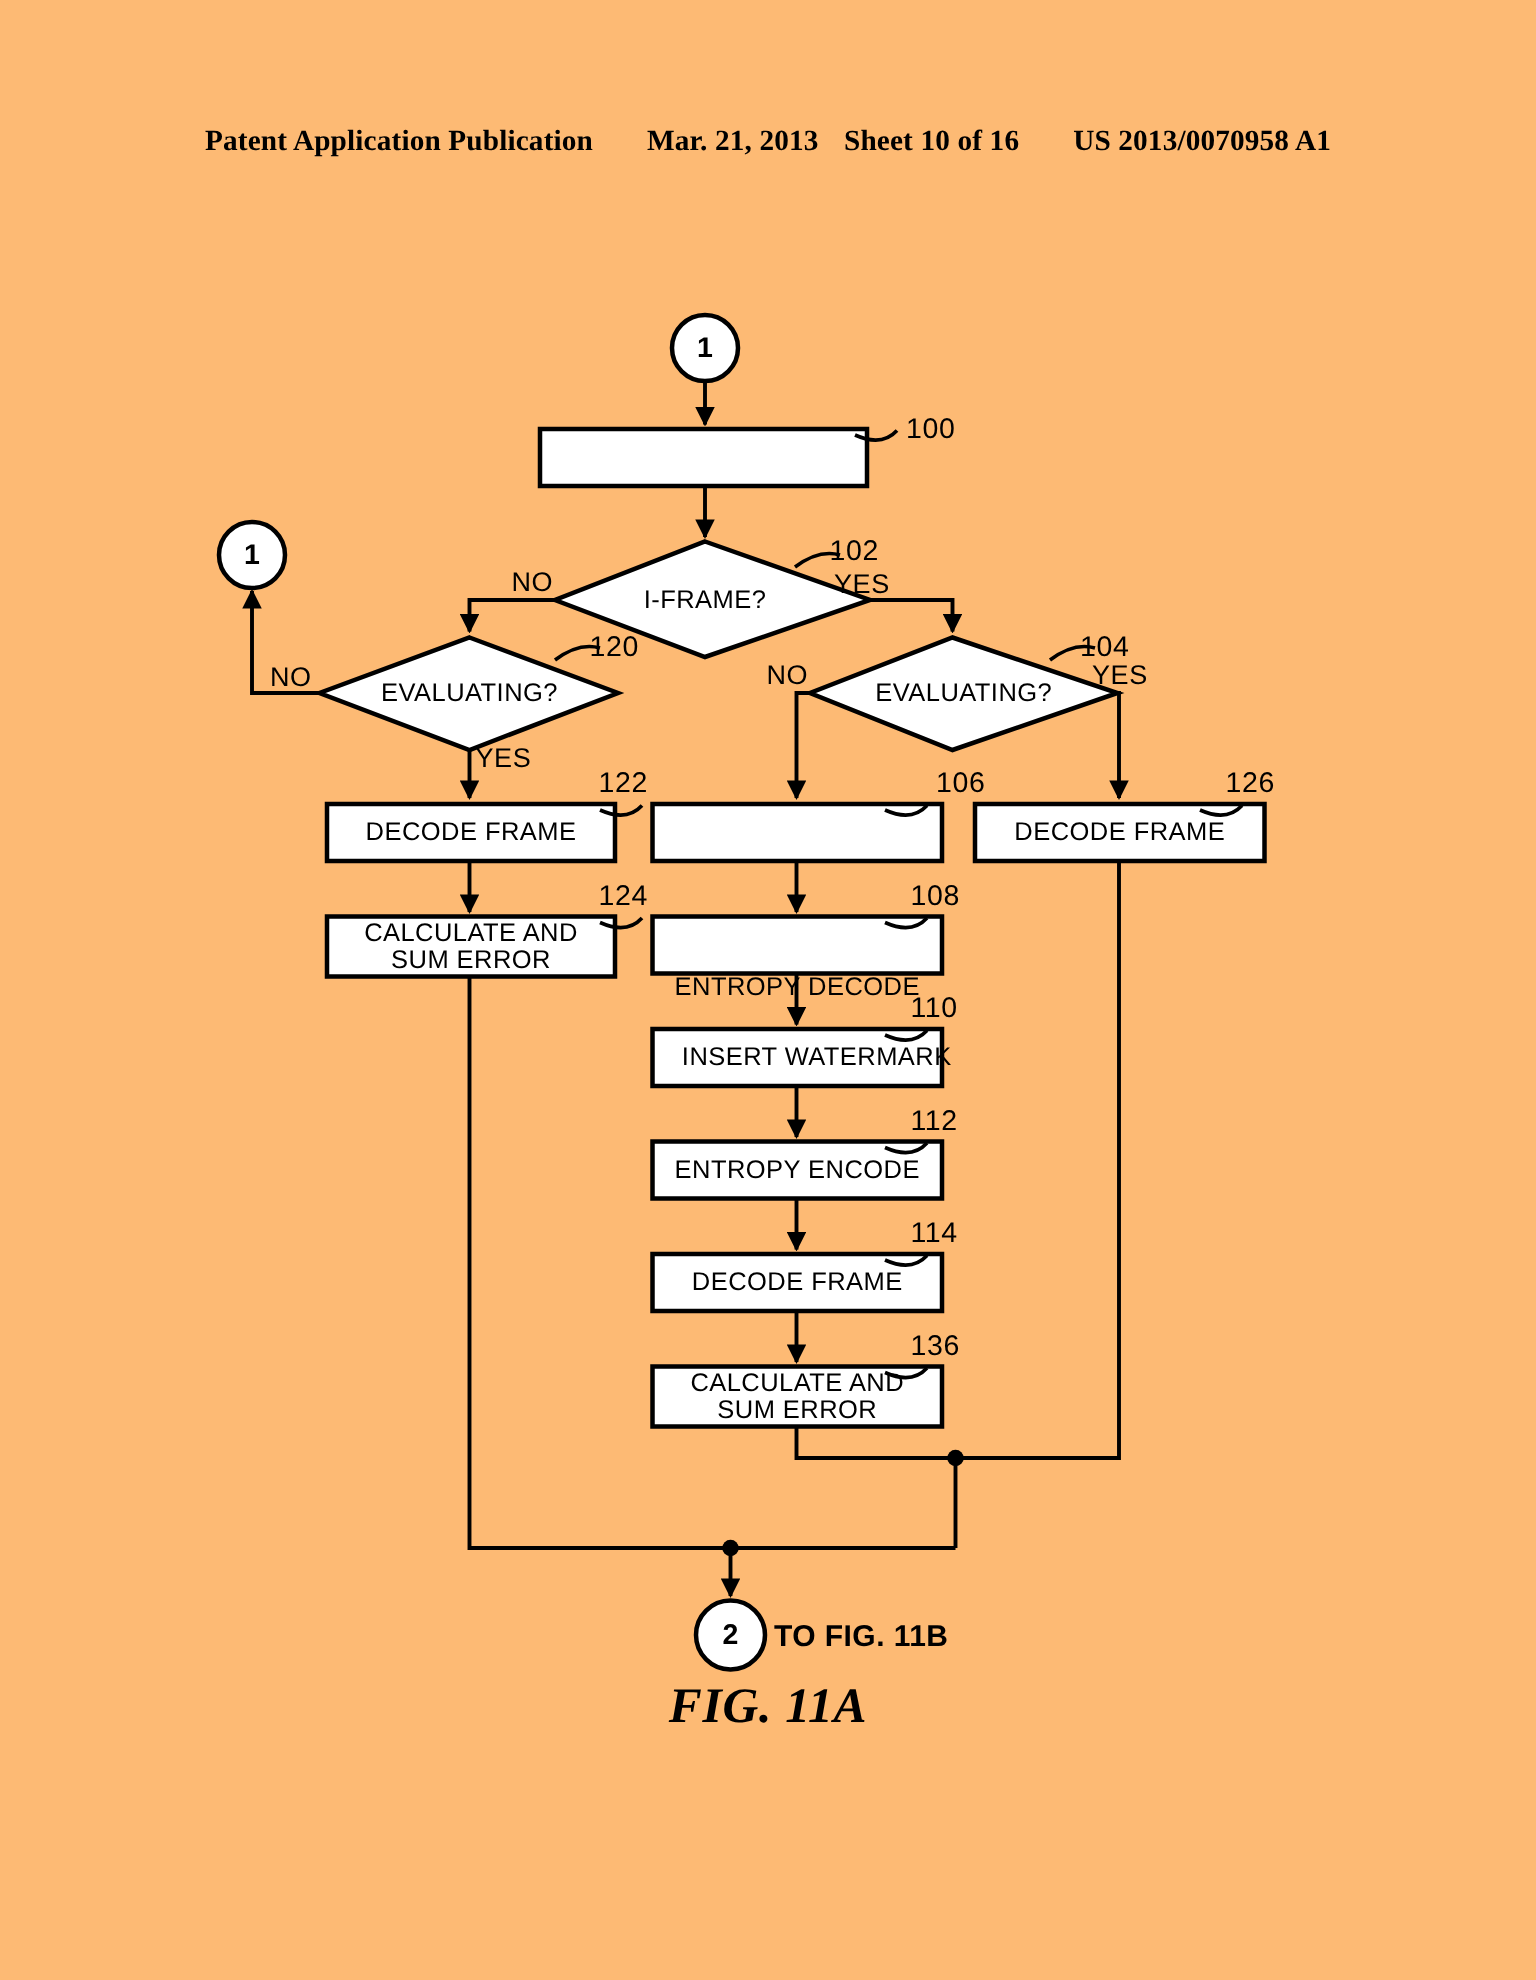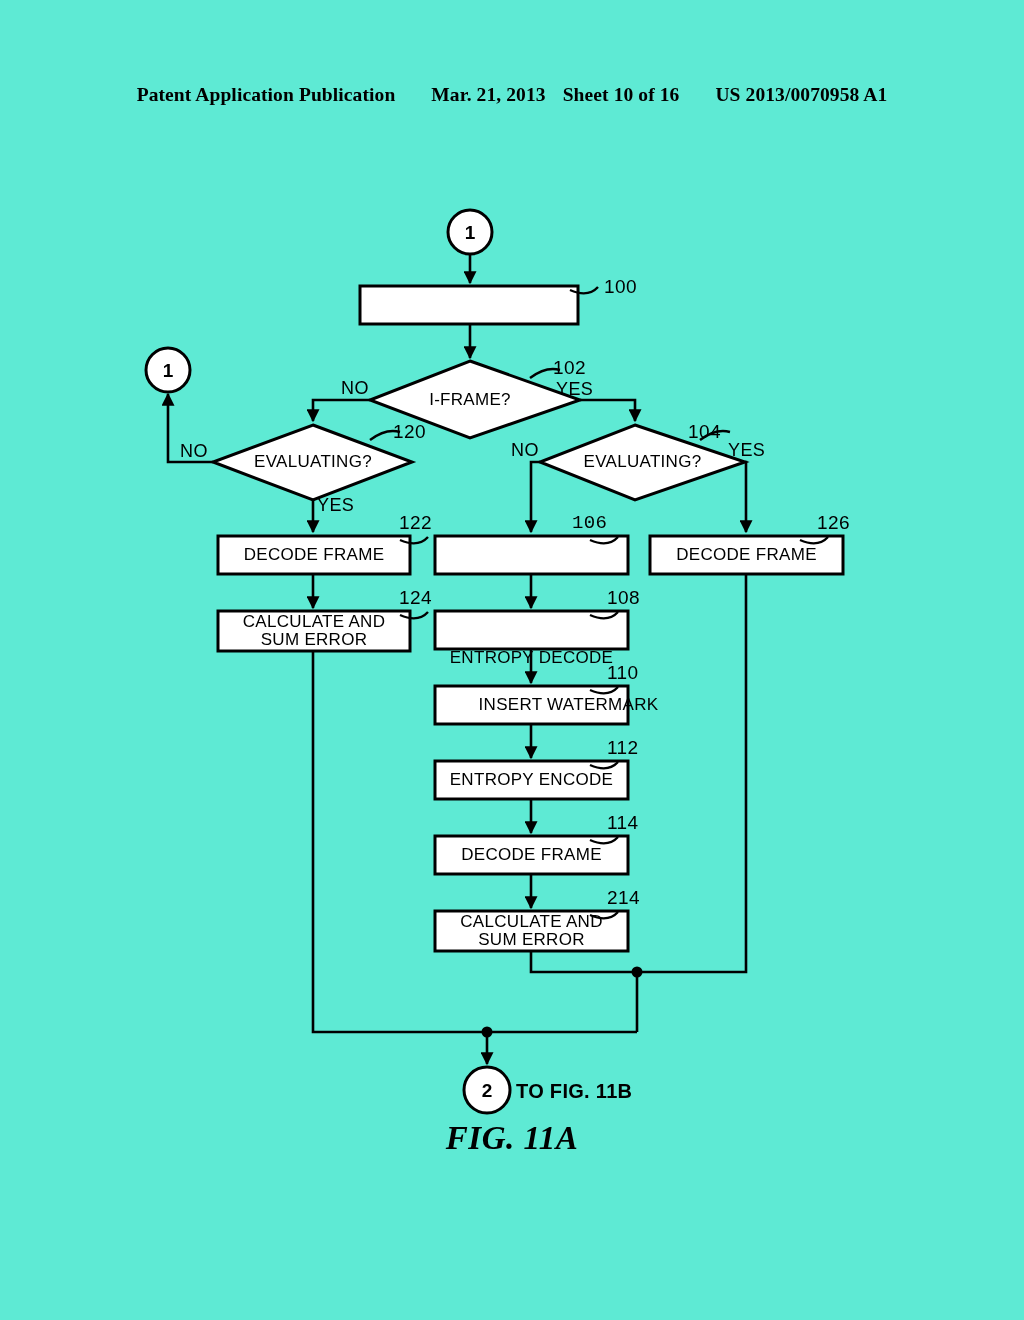--- a/index.html
+++ b/index.html
@@ -15,21 +15,21 @@
     color: #000000;
     overflow: hidden;
   }
 
   #page {
     position: absolute;
     left: 0;
     top: 0;
     width: 1024px;
     height: 1320px;
-    background: #5eead4;
+    background: #fdba74;
   }
 
   
   #header {
     position: absolute;
     left: 0;
     top: 84px;
     width: 1024px;
     height: 28px;
     display: flex;
@@ -222,40 +222,40 @@
 
   <div class="node-text" style="left:370px; top:381px; width:200px; height:38px;">I-FRAME?</div>
   <div class="node-text" style="left:213px; top:443px; width:200px; height:38px;">EVALUATING?</div>
   <div class="node-text" style="left:540px; top:443px; width:205px; height:38px;">EVALUATING?</div>
 
   <div class="node-text" style="left:218px; top:536px; width:192px; height:38px;">DECODE FRAME</div>
   <div class="node-text" style="left:218px; top:611px; width:192px; height:40px;">CALCULATE AND
 SUM ERROR</div>
 
   <div class="node-text" style="left:435px; top:611px; width:193px; height:38px;margin-top:28px;">ENTROPY DECODE</div>
-  <div class="node-text" style="left:435px; top:686px; width:219px; height:38px;padding-left:24px;">INSERT WATERMARK</div>
+  <div class="node-text" style="left:435px; top:686px; width:219px; height:38px;">INSERT WATERMARK</div>
   <div class="node-text" style="left:435px; top:761px; width:193px; height:38px;">ENTROPY ENCODE</div>
   <div class="node-text" style="left:435px; top:836px; width:193px; height:38px;">DECODE FRAME</div>
   <div class="node-text" style="left:435px; top:911px; width:193px; height:40px;">CALCULATE AND
 SUM ERROR</div>
 
   <div class="node-text" style="left:650px; top:536px; width:193px; height:38px;">DECODE FRAME</div>
 
   <div class="ref-label" style="left:604px; top:276px;">100</div>
   <div class="ref-label" style="left:553px; top:357px;">102</div>
   <div class="ref-label" style="left:393px; top:421px;">120</div>
-  <div class="ref-label" style="left:688px; top:421px;">104</div>
+  <div class="ref-label" style="left:720px; top:421px;">104</div>
   <div class="ref-label" style="left:399px; top:512px;">122</div>
   <div class="ref-label" style="left:399px; top:587px;">124</div>
-  <div class="ref-label" style="left:572px; top:512px;font-family:Liberation Mono, monospace;">106</div>
+  <div class="ref-label" style="left:624px; top:512px;">106</div>
   <div class="ref-label" style="left:607px; top:587px;">108</div>
   <div class="ref-label" style="left:607px; top:662px;">110</div>
   <div class="ref-label" style="left:607px; top:737px;">112</div>
   <div class="ref-label" style="left:607px; top:812px;">114</div>
-  <div class="ref-label" style="left:607px; top:887px;">214</div>
+  <div class="ref-label" style="left:607px; top:887px;">136</div>
   <div class="ref-label" style="left:817px; top:512px;">126</div>
 
   <div class="branch-label" style="left:341px; top:378px;">NO</div>
   <div class="branch-label" style="left:556px; top:379px;">YES</div>
 
   <div class="branch-label" style="left:180px; top:441px;">NO</div>
   <div class="branch-label" style="left:317px; top:495px;">YES</div>
 
   <div class="branch-label" style="left:511px; top:440px;">NO</div>
   <div class="branch-label" style="left:728px; top:440px;">YES</div>

